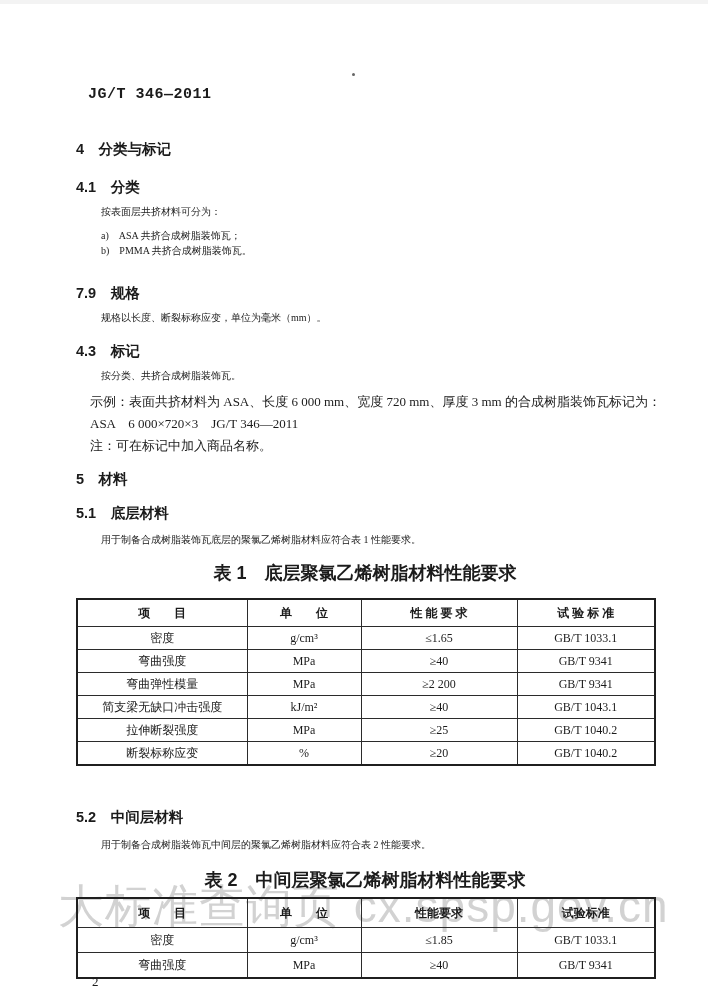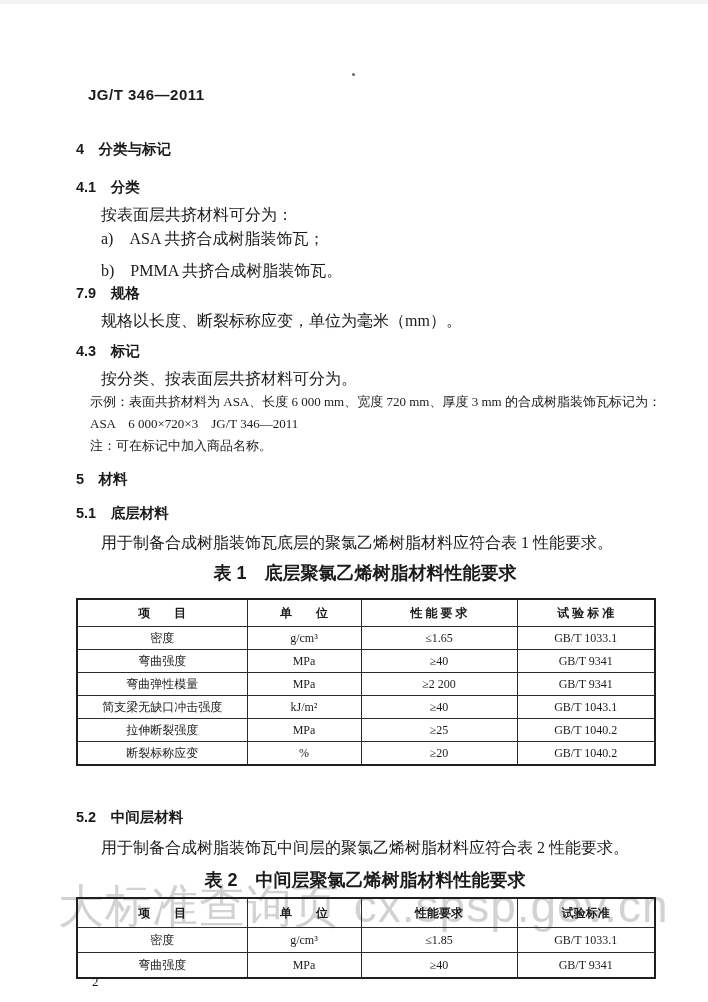--- a/index.html
+++ b/index.html
@@ -4,29 +4,29 @@
 <style>
   html,body { margin:0; padding:0; background:#e9e9e9; }
   .page {
     position:relative; width:708px; height:1002px; margin:0 auto;
     background:#ffffff; overflow:hidden;
     font-family:"Liberation Serif", serif; color:#1b1b1b;
   }
   .top-strip { position:absolute; top:0; left:0; width:708px; height:4px; background:#f3f3f3; }
   .std-code {
     position:absolute; left:88px; top:86px;
-    font-family:Liberation Sans, sans-serif; font-weight:bold; font-size:15px;
+    font-family:Liberation Mono, monospace; font-weight:bold; font-size:15px;
     letter-spacing:0.5px; z-index:2;
   }
   .speck { position:absolute; left:352px; top:73px; width:3px; height:3px; background:#666; border-radius:50%; z-index:2; }
   .h {
     position:absolute; left:76px; font-family:"Liberation Sans", sans-serif;
     font-weight:bold; font-size:14.5px; white-space:nowrap; z-index:2;
   }
-  .p { position:absolute; left:101px; font-size:16px; white-space:nowrap; z-index:2; }
+  .p { position:absolute; left:101px; font-size:10px; white-space:nowrap; z-index:2; }
   .small { left:90px; font-size:13px; }
   .caption {
     position:absolute; left:76px; width:578px; text-align:center;
     font-family:"Liberation Sans", sans-serif; font-weight:bold; font-size:18px; z-index:2;
   }
   .tbl { position:absolute; left:76px; z-index:2; }
   .tbl table {
     border-collapse:collapse; table-layout:fixed; width:578px;
     border:2px solid #1f1f1f; background:transparent;
   }
@@ -55,27 +55,27 @@
   <div class="watermark">大标准查询页 cx.spsp.gov.cn</div>
 
   <div class="std-code">JG/T 346—2011</div>
   <div class="speck"></div>
 
   <div class="h" style="top:140px">4　分类与标记</div>
   <div class="h" style="top:178px">4.1　分类</div>
 
   <div class="p" style="top:205px">按表面层共挤材料可分为：</div>
   <div class="p" style="top:229px">a)　ASA 共挤合成树脂装饰瓦；</div>
-  <div class="p" style="top:261px">b)　PMMA 共挤合成树脂装饰瓦。</div>
+  <div class="p" style="top:244px">b)　PMMA 共挤合成树脂装饰瓦。</div>
 
   <div class="h" style="top:284px">7.9　规格</div>
   <div class="p" style="top:311px">规格以长度、断裂标称应变，单位为毫米（mm）。</div>
 
   <div class="h" style="top:342px">4.3　标记</div>
-  <div class="p" style="top:369px">按分类、按表面层共挤材料可分为。</div>
+  <div class="p" style="top:369px">按分类、共挤合成树脂装饰瓦。</div>
   <div class="p small" style="top:393px">示例：表面共挤材料为 ASA、长度 6 000 mm、宽度 720 mm、厚度 3 mm 的合成树脂装饰瓦标记为：</div>
   <div class="p small" style="top:415px">ASA　6 000×720×3　JG/T 346—2011</div>
   <div class="p small" style="top:437px">注：可在标记中加入商品名称。</div>
 
   <div class="h" style="top:470px">5　材料</div>
   <div class="h" style="top:504px">5.1　底层材料</div>
   <div class="p" style="top:533px">用于制备合成树脂装饰瓦底层的聚氯乙烯树脂材料应符合表 1 性能要求。</div>
 
   <div class="caption" style="top:561px">表 1　底层聚氯乙烯树脂材料性能要求</div>
   <div class="tbl" style="top:598px">

